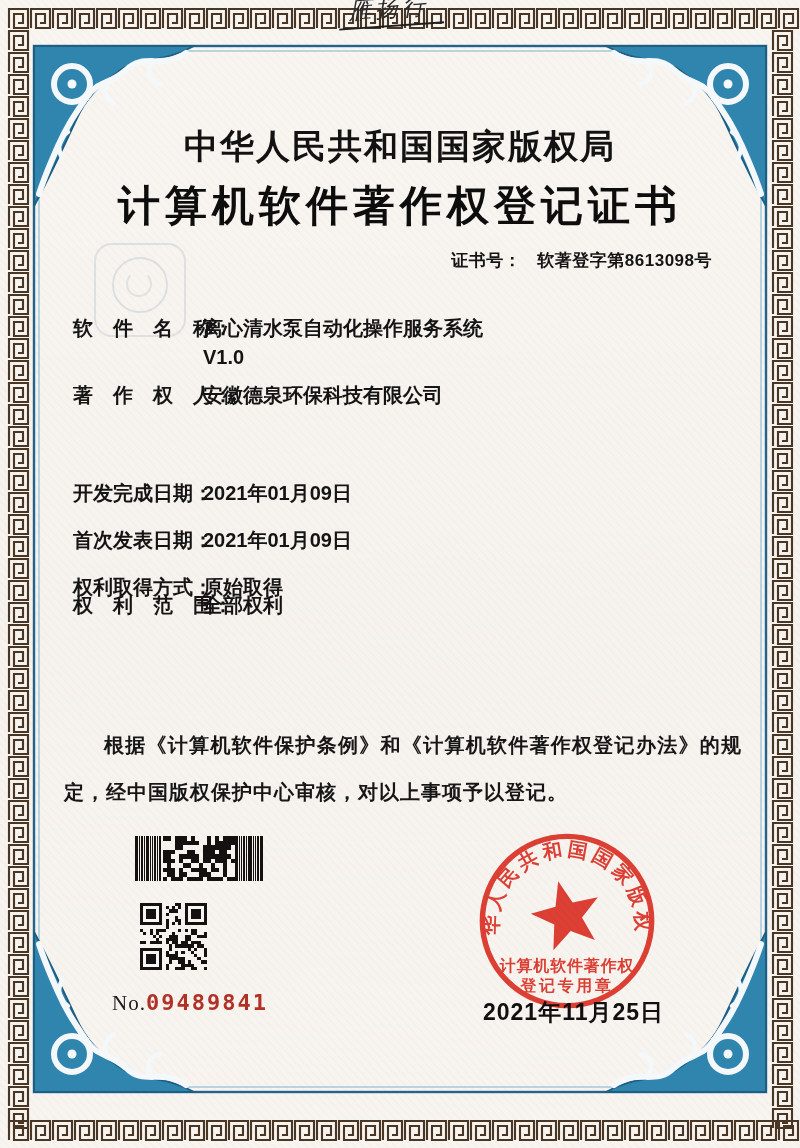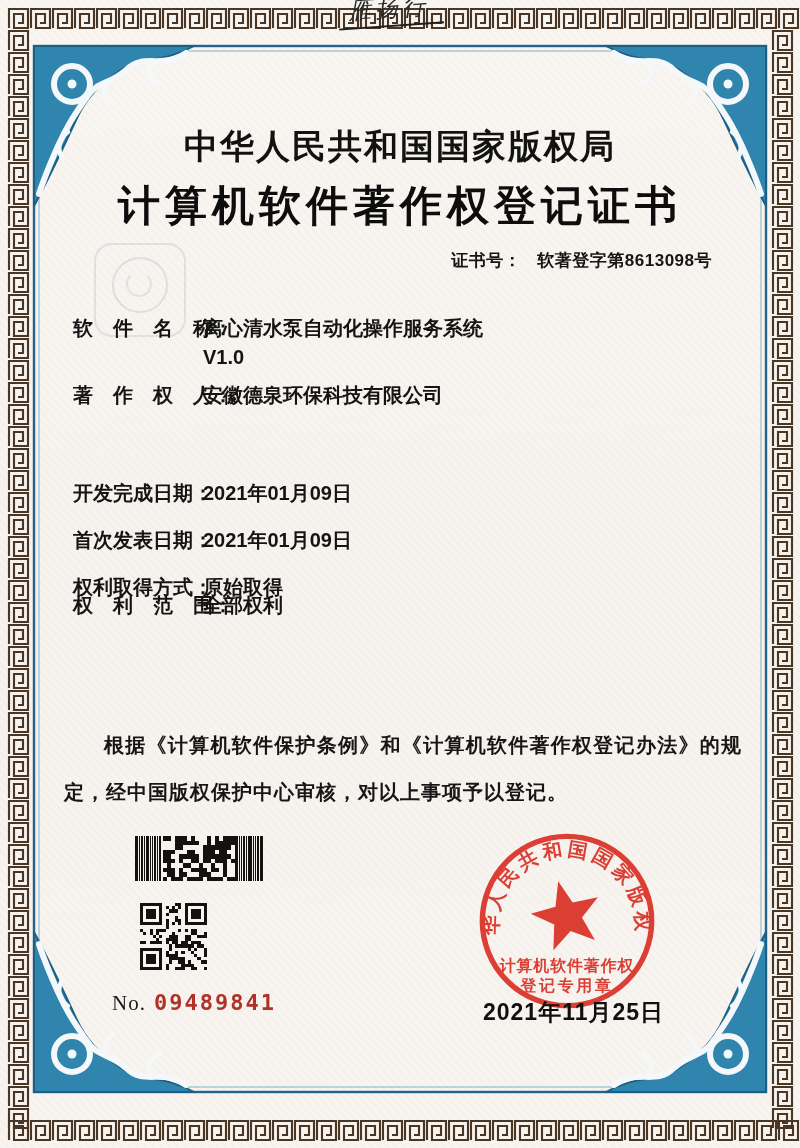--- a/index.html
+++ b/index.html
@@ -52,21 +52,21 @@
   .r4{top:574px;} .r5{top:592px;} .r6{top:670px;}
   .statement{
     position:absolute;left:64px;top:722px;width:678px;margin:0;
     font-size:20px;font-weight:600;line-height:2.35;text-align:justify;
     text-indent:2em;letter-spacing:1px;color:#161616;
   }
   .barcode{position:absolute;left:135px;top:836px;width:128px;height:45px;}
   .qr{position:absolute;left:140px;top:903px;width:67px;height:67px;}
   .serial{position:absolute;left:112px;top:990px;font-size:21px;}
   .serial .no{font-family:"Liberation Serif",serif;font-weight:400;color:#1c1c1c;letter-spacing:1px;}
-  .serial .num{font-family:"DejaVu Sans Mono",monospace;font-weight:700;font-size:22px;color:#b23127;letter-spacing:2px;margin-left:8px;}
+  .serial .num{font-family:"DejaVu Sans Mono",monospace;font-weight:700;font-size:22px;color:#b23127;letter-spacing:2px;}
   svg.seal{position:absolute;left:476px;top:830px;width:182px;height:182px;opacity:.93;mix-blend-mode:multiply;}
   .issue-date{position:absolute;left:483px;top:997px;font-size:23px;font-weight:700;letter-spacing:1px;color:#101010;}
 </style>
 </head>
 <body>
 
 <div class="page">
 
   <svg class="frame" viewBox="0 0 800 1148" xmlns="http://www.w3.org/2000/svg">
     <defs>

